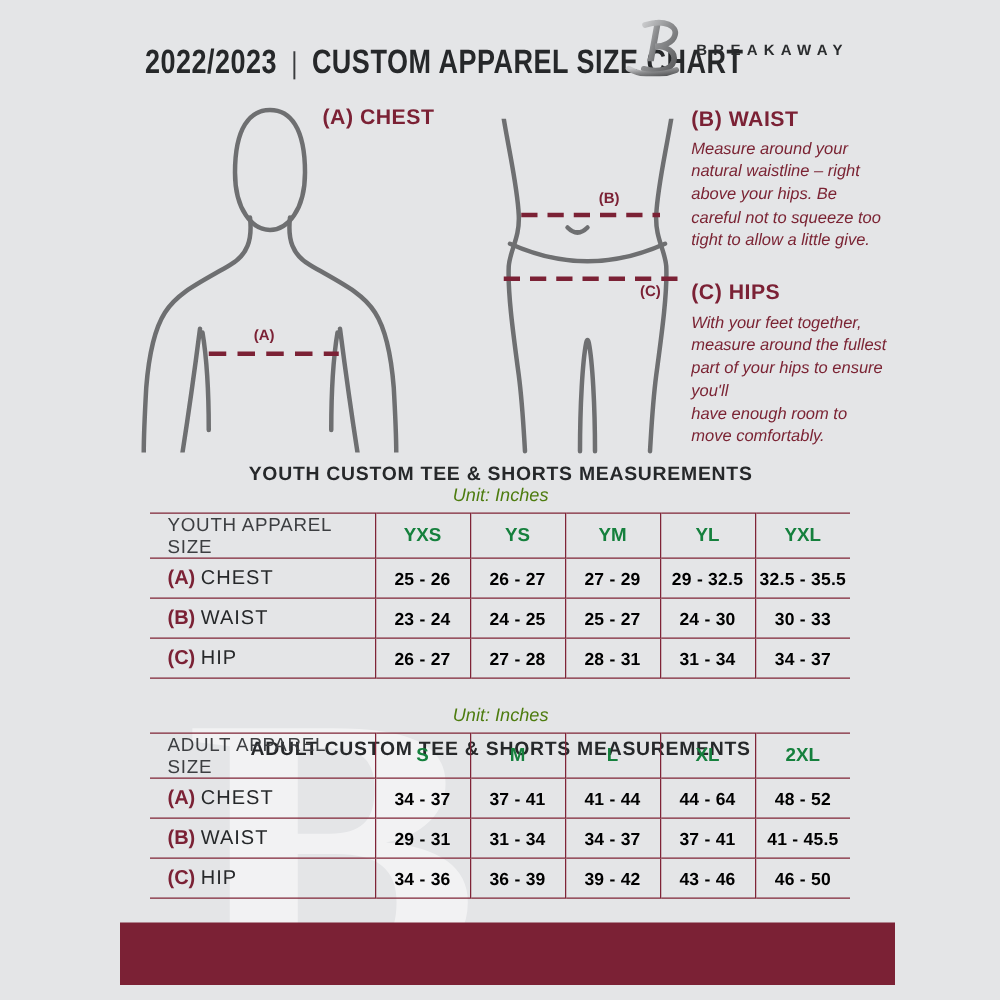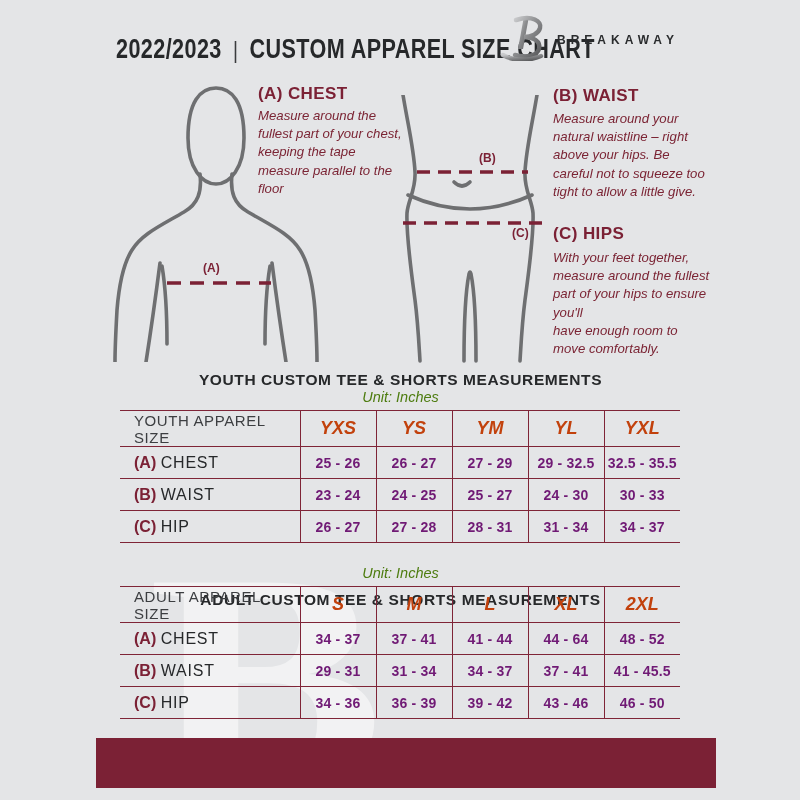--- a/index.html
+++ b/index.html
@@ -60,24 +60,24 @@
     border-collapse:collapse;table-layout:fixed;
   }
   .size-table th,.size-table td{padding:0;text-align:center;vertical-align:middle;}
   .size-table thead th{height:35px;}
   .size-table tbody td{height:31px;}
   .size-table thead tr{border-top:1.5px solid #7f2437;border-bottom:1.5px solid #7f2437;}
   .size-table tbody tr{border-bottom:1.5px solid #7f2437;}
   .size-table th + th,.size-table td + td{border-left:1.5px solid #7f2437;}
   .label-col{text-align:left !important;padding-left:14px !important;}
   .col-head-label{font-size:15px;font-weight:400;letter-spacing:.6px;color:#3c3e41;}
-  .col-head-size{font-size:18px;font-weight:700;color:#c2410c;font-style:italic;}
+  .col-head-size{font-size:15px;font-weight:700;color:#15803d;}
   .row-pfx{color:#7b2135;font-weight:700;font-size:16px;}
   .row-lbl{color:#26282a;font-size:16px;letter-spacing:.8px;}
-  .cell-val{font-size:14px;font-weight:700;color:#701a75;letter-spacing:.2px;}
+  .cell-val{font-size:14px;font-weight:700;color:#000000;letter-spacing:.2px;}
   
   .footer-bar{
     position:absolute;left:96px;top:738px;width:620px;height:50px;
     background:#7b2135;z-index:3;
   }
 </style>
 </head>
 <body>
 
 <div class="page">
@@ -128,21 +128,20 @@
       <path d="M 18,100 Q 80,128 142,100"></path>
       <path d="M 74,266 C 74,230 76,194 79,179 Q 80,175 81,179 C 84,194 86,230 86,266"></path>
     </g>
     <line x1="27" y1="77" x2="138" y2="77" stroke="#7b2135" stroke-width="3.5" stroke-dasharray="13 8"></line>
     <line x1="13" y1="128" x2="157" y2="128" stroke="#7b2135" stroke-width="3.5" stroke-dasharray="13 8"></line>
   </svg>
   <span class="fig-label" style="left:479px;top:151px;">(B)</span>
   <span class="fig-label" style="left:512px;top:226px;">(C)</span>
 
   <div class="instr-head" style="left:258px;top:84px;">(A) CHEST</div>
-  <div class="instr-body" style="left:258px;top:107px;width:152px;">Measure around the fullest part of your chest, keeping the tape measure parallel to the floor</div>
 
   <div class="instr-head" style="left:553px;top:86px;">(B) WAIST</div>
   <div class="instr-body" style="left:553px;top:110px;width:155px;">Measure around your natural waistline – right above your hips. Be careful not to squeeze too tight to allow a little give.</div>
 
   <div class="instr-head" style="left:553px;top:224px;">(C) HIPS</div>
   <div class="instr-body" style="left:553px;top:249px;width:160px;">With your feet together, measure around the fullest part of your hips to ensure you'll
 have enough room to move comfortably.</div>
 
   <div class="section-title" style="top:371px;">YOUTH CUSTOM TEE &amp; SHORTS MEASUREMENTS</div>
   <div class="section-unit" style="top:389px;">Unit: Inches</div>

